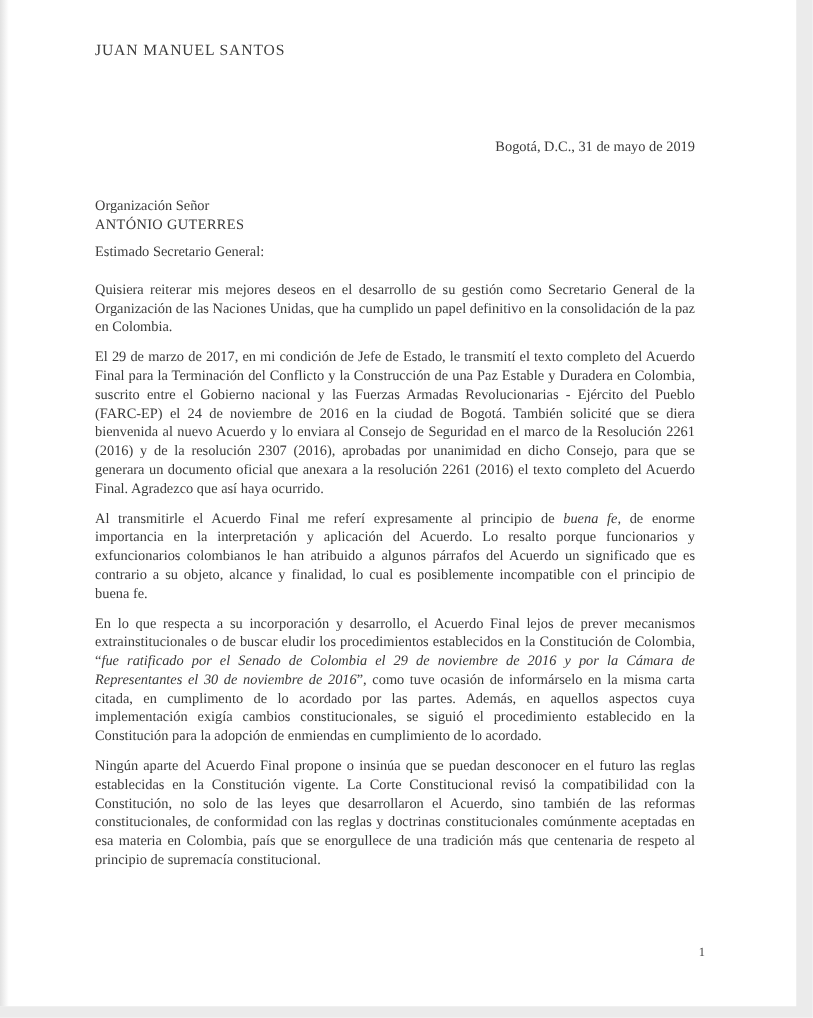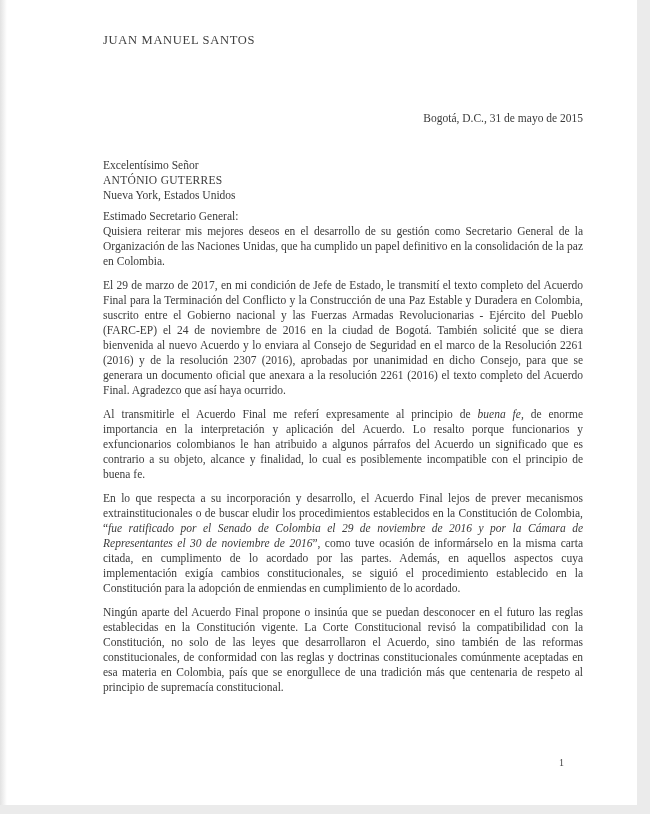--- a/index.html
+++ b/index.html
@@ -31,21 +31,21 @@
     position: absolute;
     left: 0;
     top: 0;
     width: 7px;
     height: 100%;
     background: linear-gradient(to right, #e2e2e2, rgba(255,255,255,0));
     pointer-events: none;
   }
   .content {
     position: absolute;
-    left: 103px;
+    left: 76px;
     top: 0;
     width: 480px;
   }
   .sender {
     margin-top: 33px;
     font-size: 12.5px;
     line-height: 15px;
     letter-spacing: 0.7px;
     color: #3d3d3d;
   }
@@ -63,20 +63,21 @@
   .recipient .bold {
     font-weight: 400;
     letter-spacing: 0.3px;
   }
   .salutation {
     margin-top: 7px;
     font-size: 11.5px;
     line-height: 15px;
   }
   .body-paragraphs {
+    margin-top: 15px;
   }
   .body-paragraphs p {
     margin: 0 0 9px 0;
     font-size: 11.5px;
     line-height: 15px;
     text-align: justify;
   }
   .body-paragraphs p em {
   }
   .page-number {
@@ -89,26 +90,25 @@
 </style>
 </head>
 <body>
 
 <div class="viewer">
   <div class="page">
     <div class="content">
 
       <div class="sender">JUAN MANUEL SANTOS</div>
 
-      <div class="dateline">Bogotá, D.C., 31 de mayo de 2015</div>
+      <div class="dateline">Bogotá, D.C., 31 de mayo de 2019</div>
 
       <div class="recipient">
-        <div>Excelentísimo Señor</div>
+        <div>Organización Señor</div>
         <div class="bold">ANTÓNIO GUTERRES</div>
-        <div>Nueva York, Estados Unidos</div>
       </div>
 
       <div class="salutation">Estimado Secretario General:</div>
 
       <div class="body-paragraphs">
         <p>Quisiera reiterar mis mejores deseos en el desarrollo de su gestión como Secretario General de la Organización de las Naciones Unidas, que ha cumplido un papel definitivo en la consolidación de la paz en Colombia.</p>
 
         <p>El 29 de marzo de 2017, en mi condición de Jefe de Estado, le transmití el texto completo del Acuerdo Final para la Terminación del Conflicto y la Construcción de una Paz Estable y Duradera en Colombia, suscrito entre el Gobierno nacional y las Fuerzas Armadas Revolucionarias - Ejército del Pueblo (FARC-EP) el 24 de noviembre de 2016 en la ciudad de Bogotá. También solicité que se diera bienvenida al nuevo Acuerdo y lo enviara al Consejo de Seguridad en el marco de la Resolución 2261 (2016) y de la resolución 2307 (2016), aprobadas por unanimidad en dicho Consejo, para que se generara un documento oficial que anexara a la resolución 2261 (2016) el texto completo del Acuerdo Final. Agradezco que así haya ocurrido.</p>
 
         <p><span>Al transmitirle el Acuerdo Final me referí expresamente al principio de </span><em>buena fe,</em><span> de enorme importancia en la interpretación y aplicación del Acuerdo. Lo resalto porque funcionarios y exfuncionarios colombianos le han atribuido a algunos párrafos del Acuerdo un significado que es contrario a su objeto, alcance y finalidad, lo cual es posiblemente incompatible con el principio de buena fe.</span></p>

